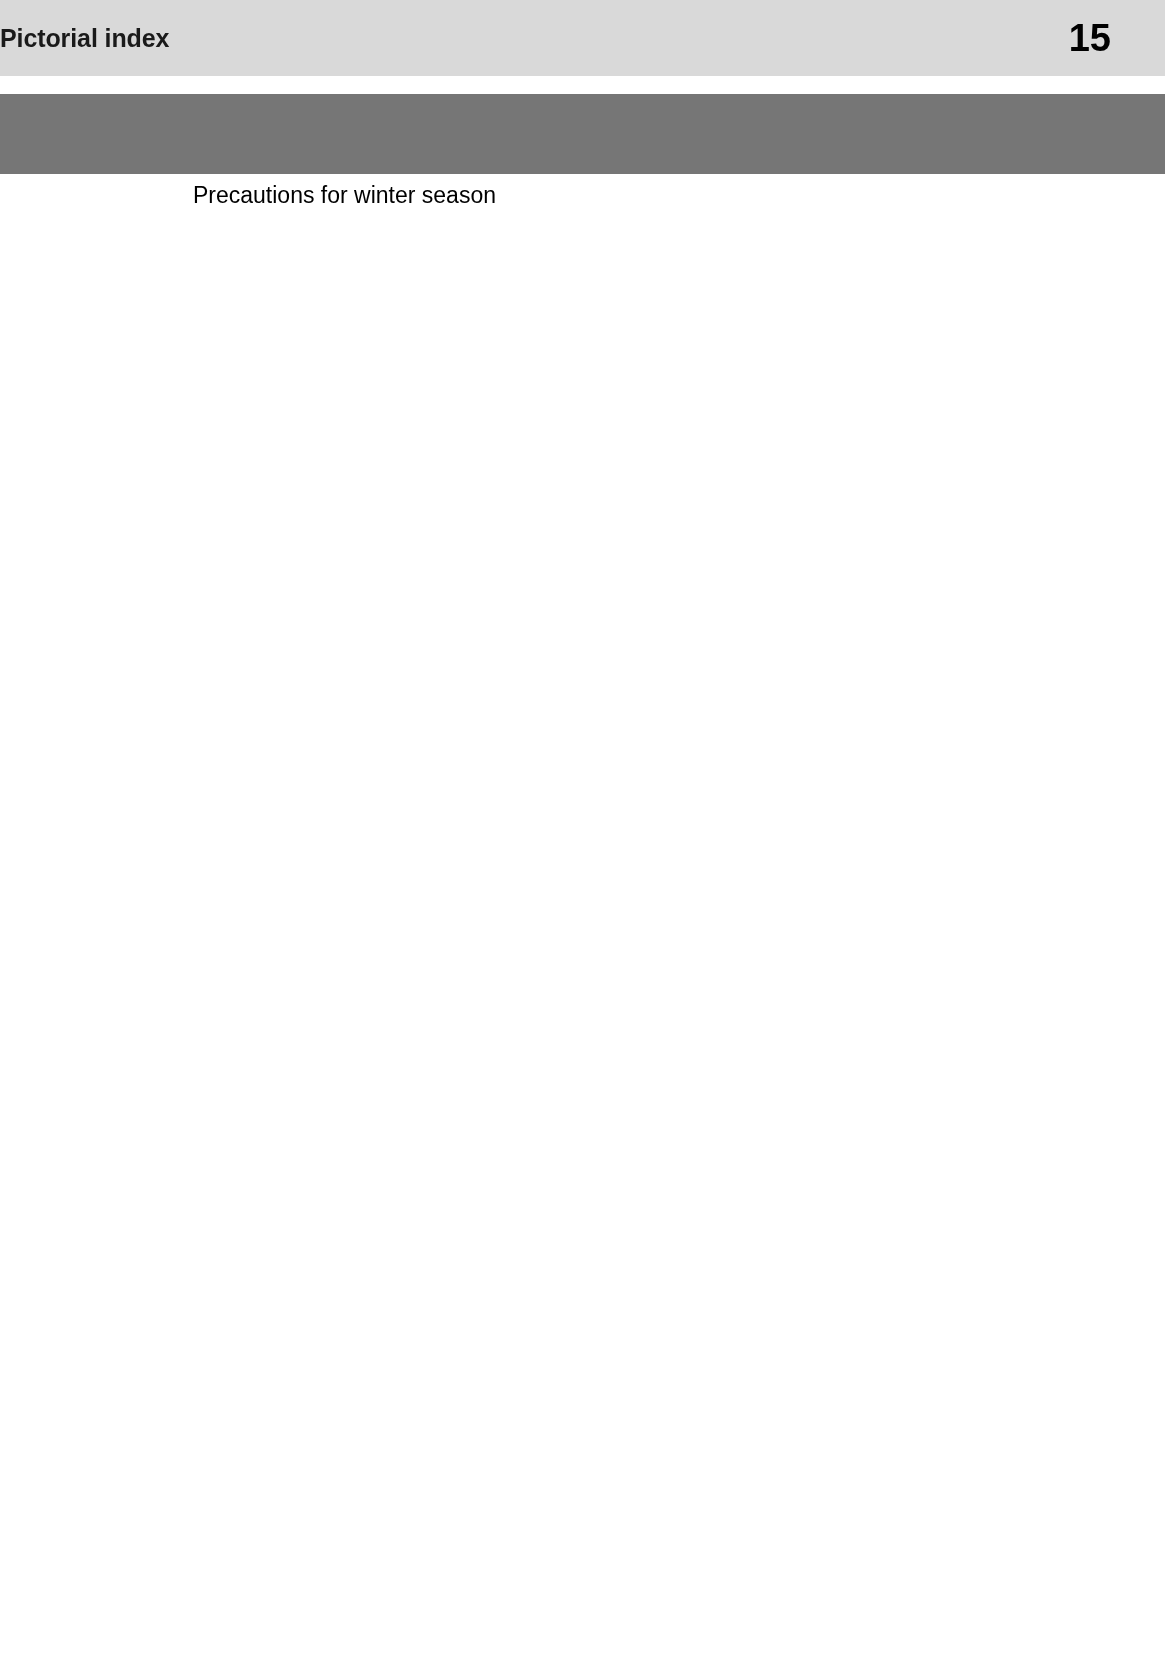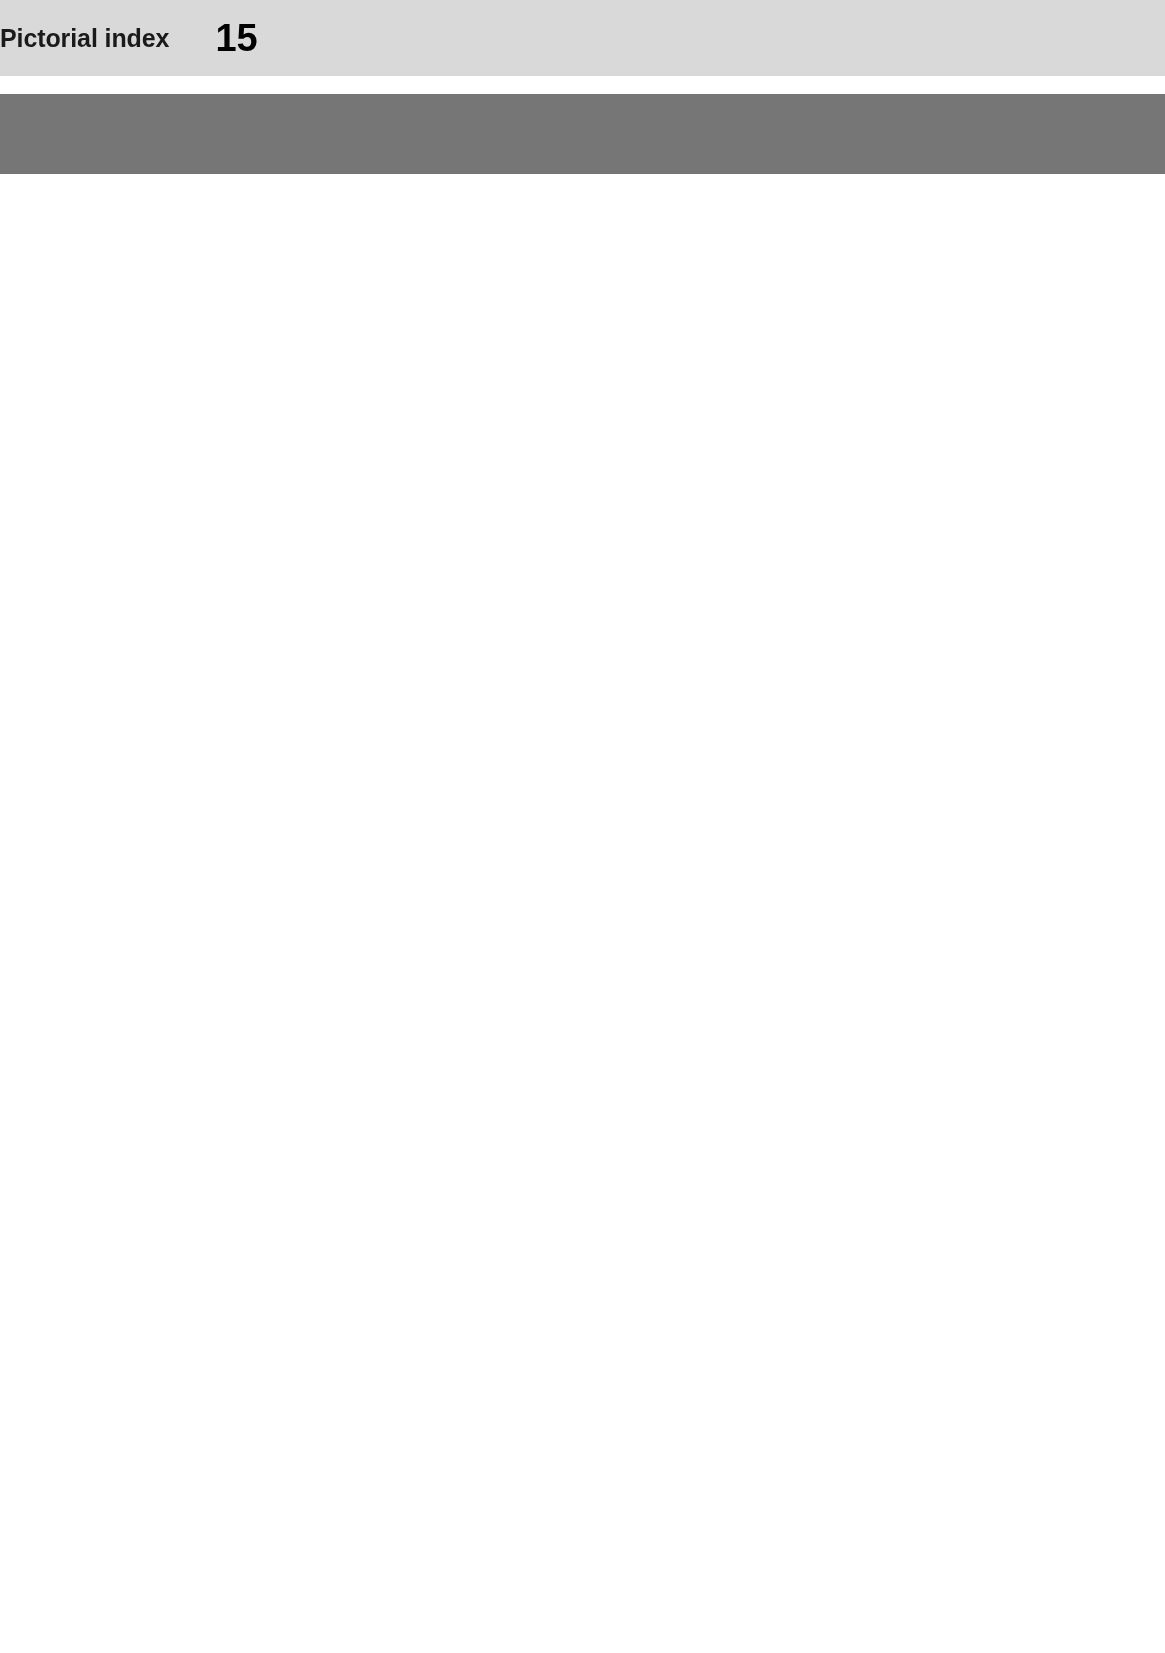--- a/index.html
+++ b/index.html
@@ -20,21 +20,21 @@
 
   
   .header-band {
     position: absolute;
     left: 0; top: 0;
     width: 1165px;
     height: 76px;
     background: #d9d9d9;
     display: flex;
     align-items: center;
-    justify-content: flex-start;
+    justify-content: space-between;
   }
   .header-title {
     font-size: 25px;
     font-weight: bold;
     letter-spacing: -0.1px;
     color: #1a1a1a;
   }
   .header-pageno {
     font-size: 38px;
     font-weight: bold;
@@ -102,19 +102,20 @@
     <span class="header-title">Pictorial index</span>
     <span class="header-pageno">15</span>
   </div>
 
   <div class="dark-band"></div>
 
   <div class="content">
 
     <div class="row sub">
       <div class="entry plain">
+        <span class="label">Precautions for winter season</span>
         <span class="leader">..................................................................................................................................................</span>
         <span class="page">P.371</span>
       </div>
     </div>
 
   </div>
 </div>
 
 </body></html>

